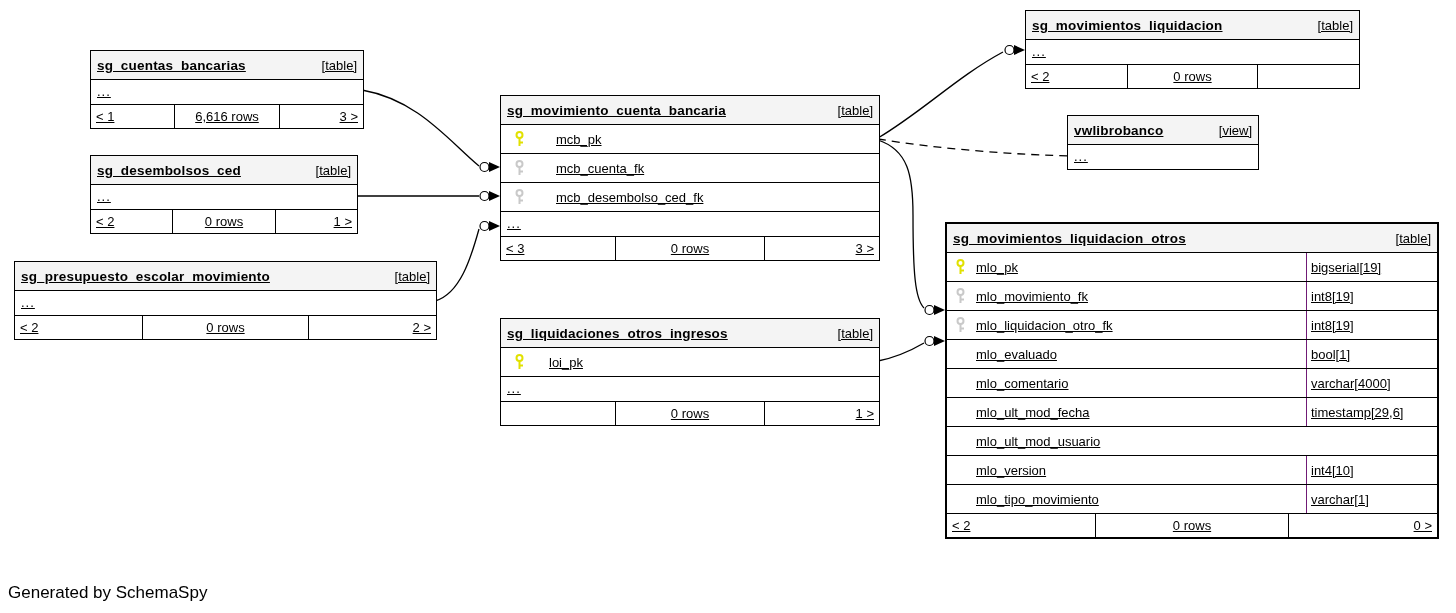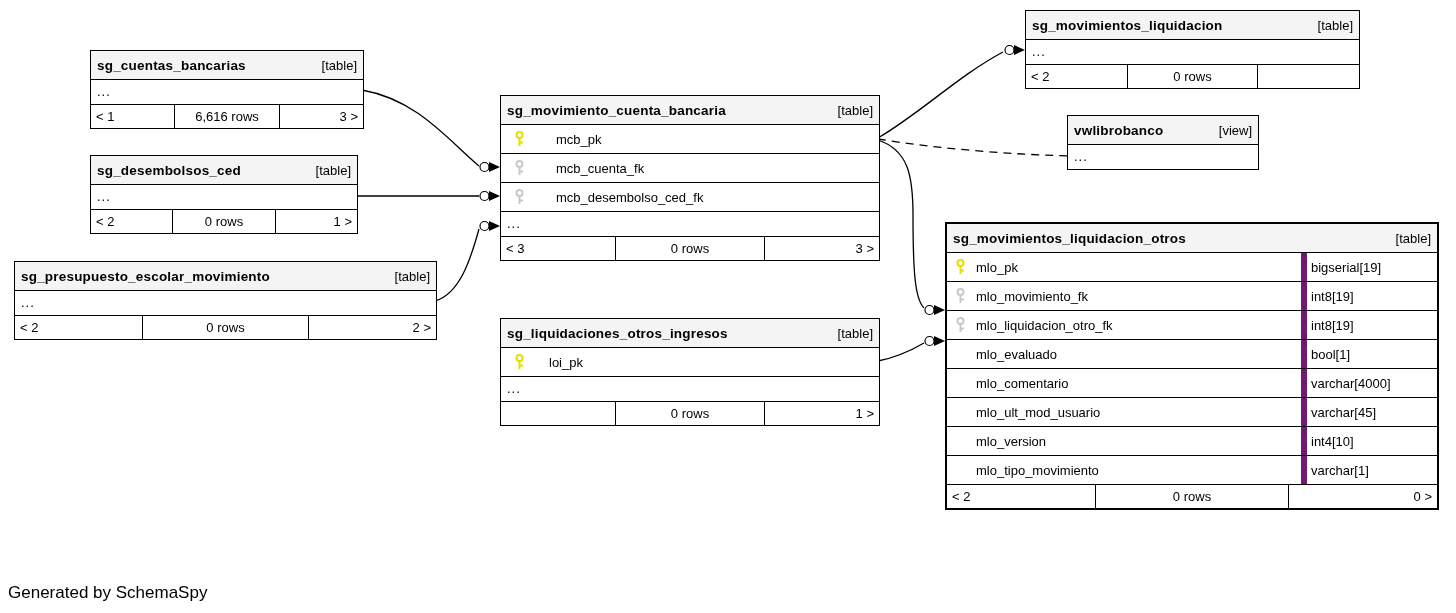--- a/index.html
+++ b/index.html
@@ -1,28 +1,28 @@
 <!DOCTYPE html>
 <html><head>
 <meta charset="utf-8">
 <style>
   html,body { margin:0; padding:0; background:#ffffff; }
   body { font-family:"Liberation Sans", sans-serif; color:#000; }
   .canvas { position:relative; width:1456px; height:613px; background:#fff; overflow:hidden; }
   .wires { position:absolute; left:0; top:0; z-index:1; }
-  .tbl { position:absolute; z-index:2; background:#fff; border:1px solid #000; font-size:13px; }
+  .tbl { position:absolute; z-index:2; background:#fff; border:1px solid #000; font-size:13px;text-decoration:underline; }
   .tbl.thick { border-width:2px; }
   .tbl > * + * { border-top:1px solid #000; }
   .hdr { display:flex; justify-content:space-between; align-items:center; height:28px; background:#f4f4f4; padding:0 6px; white-space:nowrap; }
   .tname { font-weight:bold; font-size:13.5px; letter-spacing:.2px; }
   .tkind { font-weight:normal; margin-left:16px; }
   .crow { display:flex; align-items:center; height:28px; }
   .nm { flex:1; display:flex; align-items:center; height:100%; white-space:nowrap; }
   .keyslot { width:11px; height:16px; display:inline-block; flex:0 0 11px; }
-  .typ { width:126px; flex:0 0 126px; border-left:6px solid #701a75; align-self:stretch; display:flex; align-items:center; padding-left:4px; white-space:nowrap; }
+  .typ { width:126px; flex:0 0 126px; border-left:1px solid #701a75; align-self:stretch; display:flex; align-items:center; padding-left:4px; white-space:nowrap; }
   .more { height:24px; line-height:24px; padding-left:6px; letter-spacing:1px; }
   .pager { display:flex; height:23px; }
   .pager span { line-height:23px; }
   .pg-l { flex:1; text-align:left; padding-left:5px; }
   .pg-c { flex:1.35; text-align:center; border-left:1px solid #000; }
   .pg-r { flex:1; text-align:right; padding-right:5px; border-left:1px solid #000; }
   
   .ind-a .keyslot { margin-left:13px; } .ind-a .lbl { margin-left:31px; }
   .ind-b .keyslot { margin-left:8px; }  .ind-b .lbl { margin-left:10px; }
   .ind-c .keyslot { margin-left:13px; } .ind-c .lbl { margin-left:24px; }
@@ -213,23 +213,29 @@
     <div class="crow">
       <span class="nm">
         <span class="keyslot"></span>
         <span class="lbl">mlo_comentario</span>
       </span>
       <span class="typ">varchar[4000]</span>
     </div>
     <div class="crow">
       <span class="nm">
         <span class="keyslot"></span>
+        <span class="lbl">mlo_ult_mod_fecha</span>
+      </span>
+      <span class="typ">timestamp[29,6]</span>
+    </div>
+    <div class="crow">
+      <span class="nm">
+        <span class="keyslot"></span>
         <span class="lbl">mlo_ult_mod_usuario</span>
       </span>
-      <span class="typ">varchar[45]</span>
     </div>
     <div class="crow">
       <span class="nm">
         <span class="keyslot"></span>
         <span class="lbl">mlo_version</span>
       </span>
       <span class="typ">int4[10]</span>
     </div>
     <div class="crow">
       <span class="nm">

